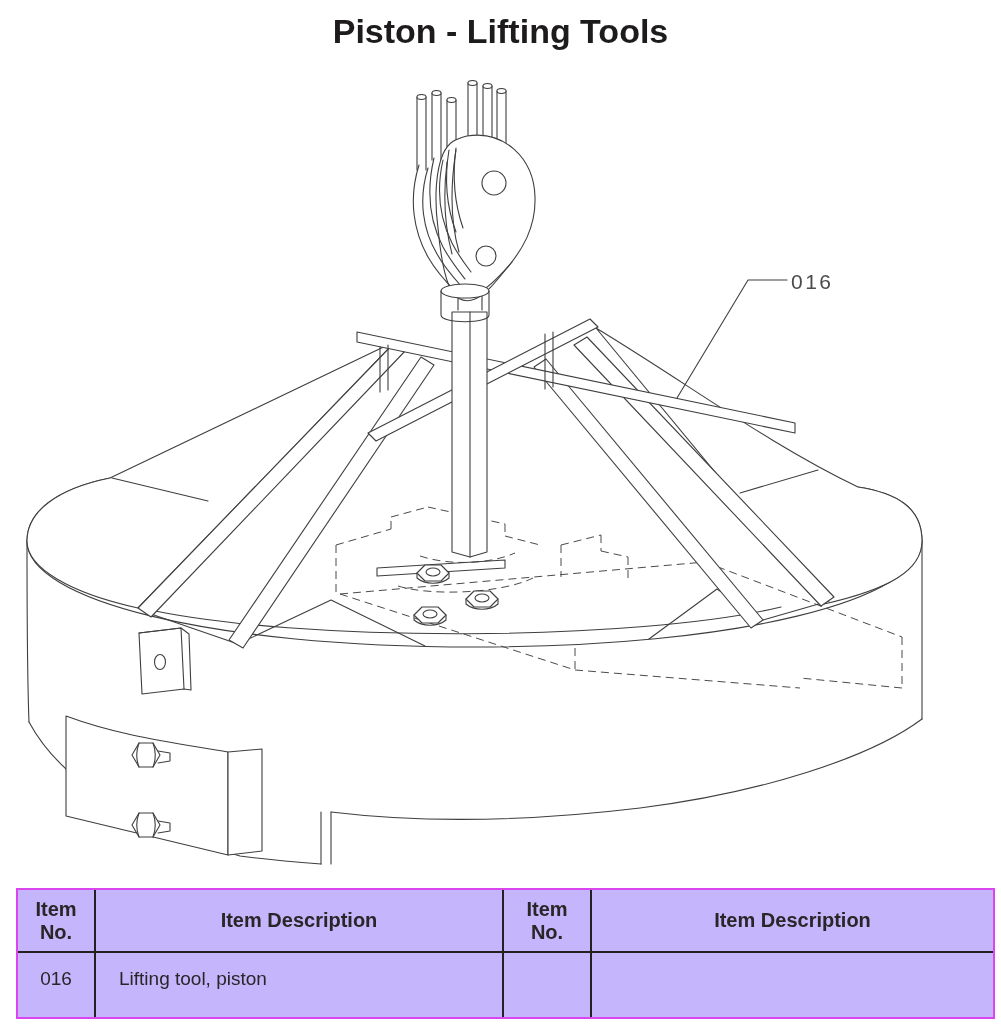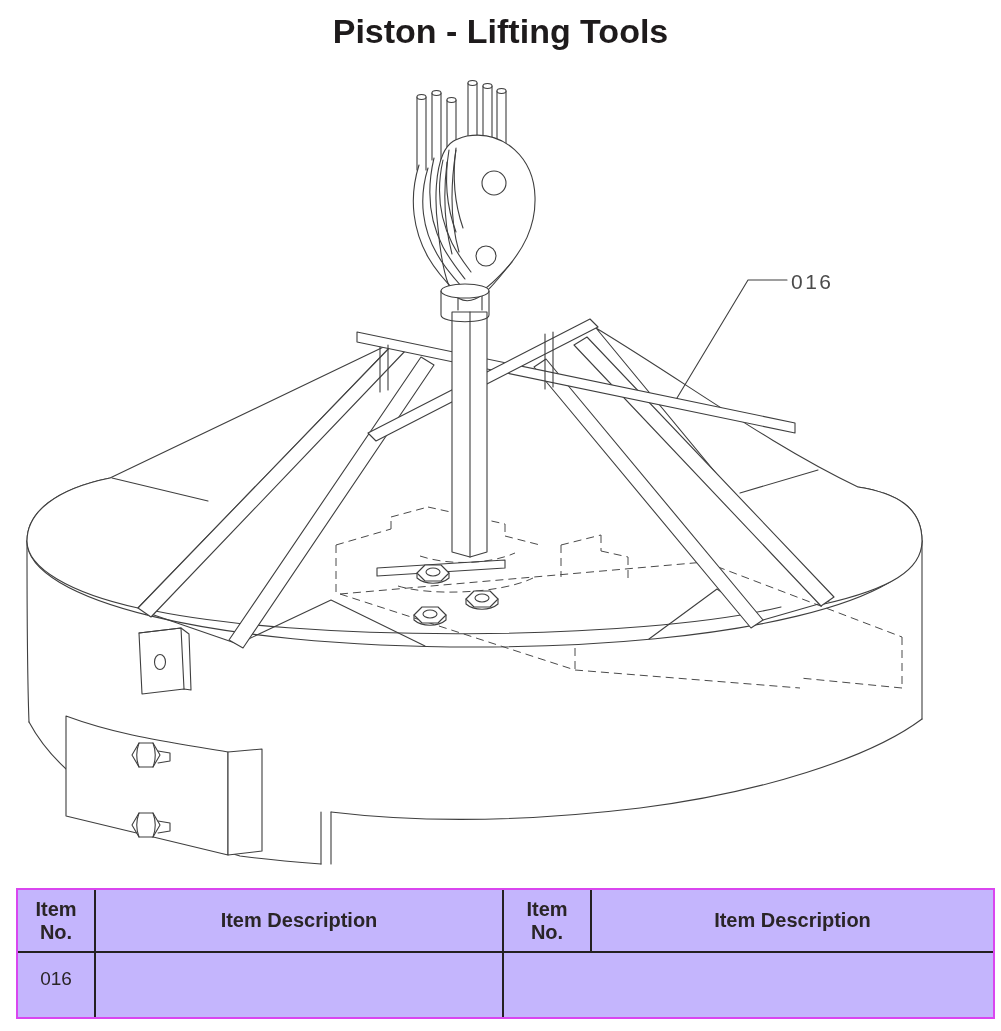--- a/index.html
+++ b/index.html
@@ -151,15 +151,16 @@
 </svg>
 </div>
 
 <div class="parts-table">
   <div class="cell th wrap">Item No.</div>
   <div class="cell th cdiv">Item Description</div>
   <div class="cell th cdiv wrap">Item No.</div>
   <div class="cell th cdiv">Item Description</div>
 
   <div class="cell td">016</div>
+  <div class="cell td cdiv left">Lifting tool, piston</div>
   <div class="cell td cdiv"></div>
   <div class="cell td cdiv left"></div>
 </div>
 
 </body></html>

